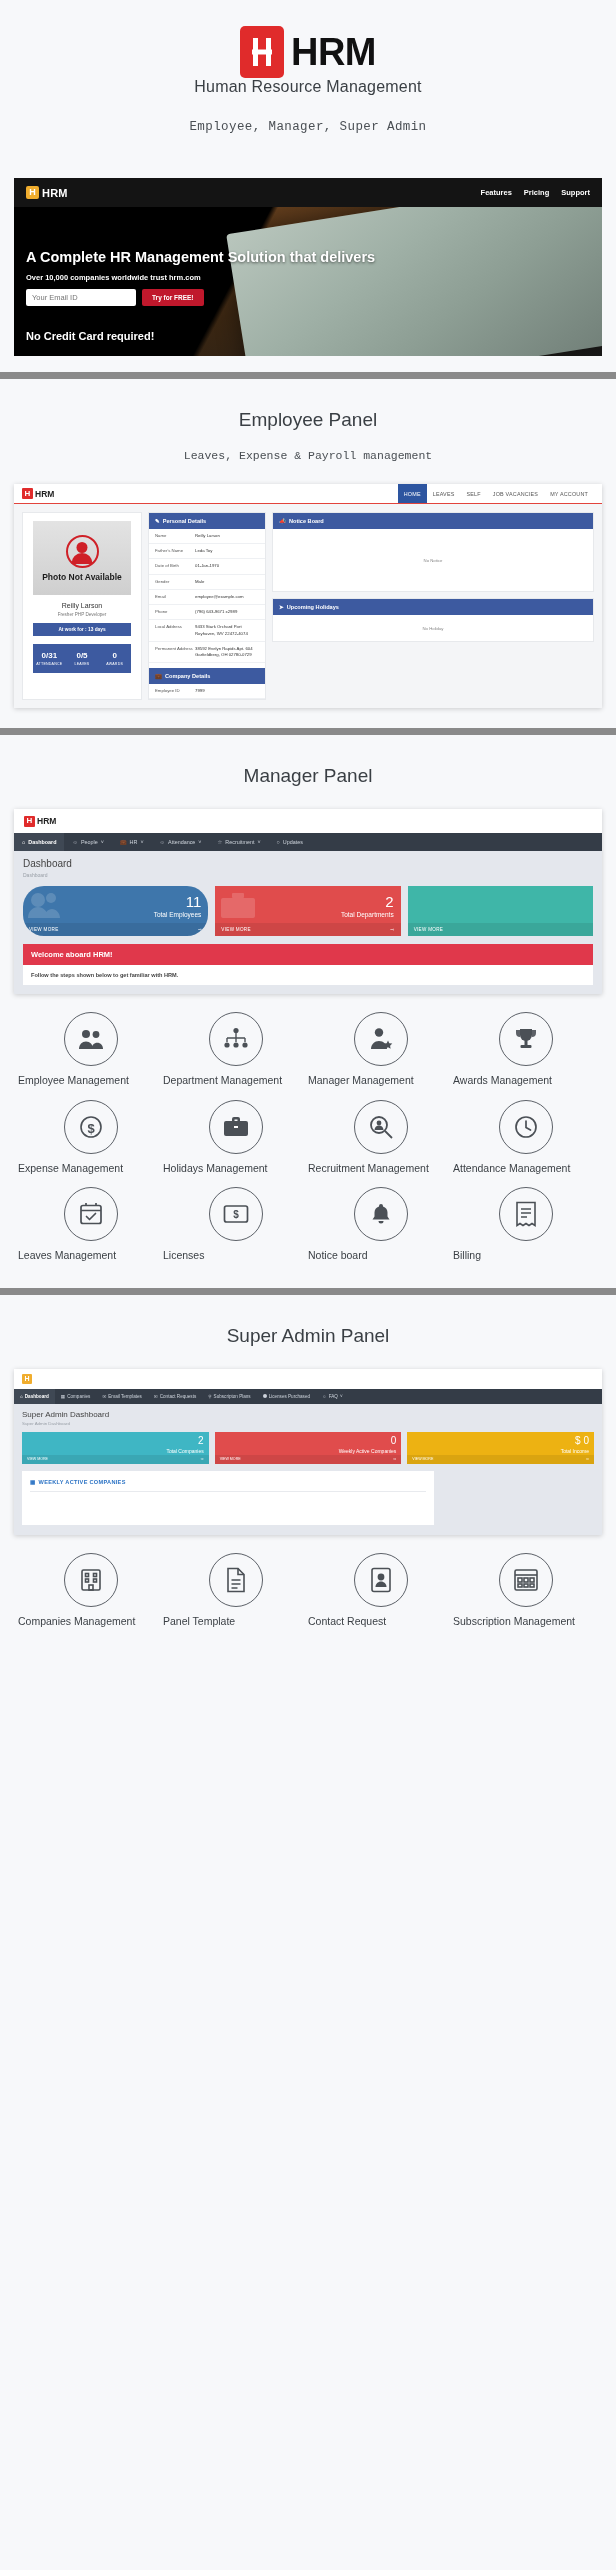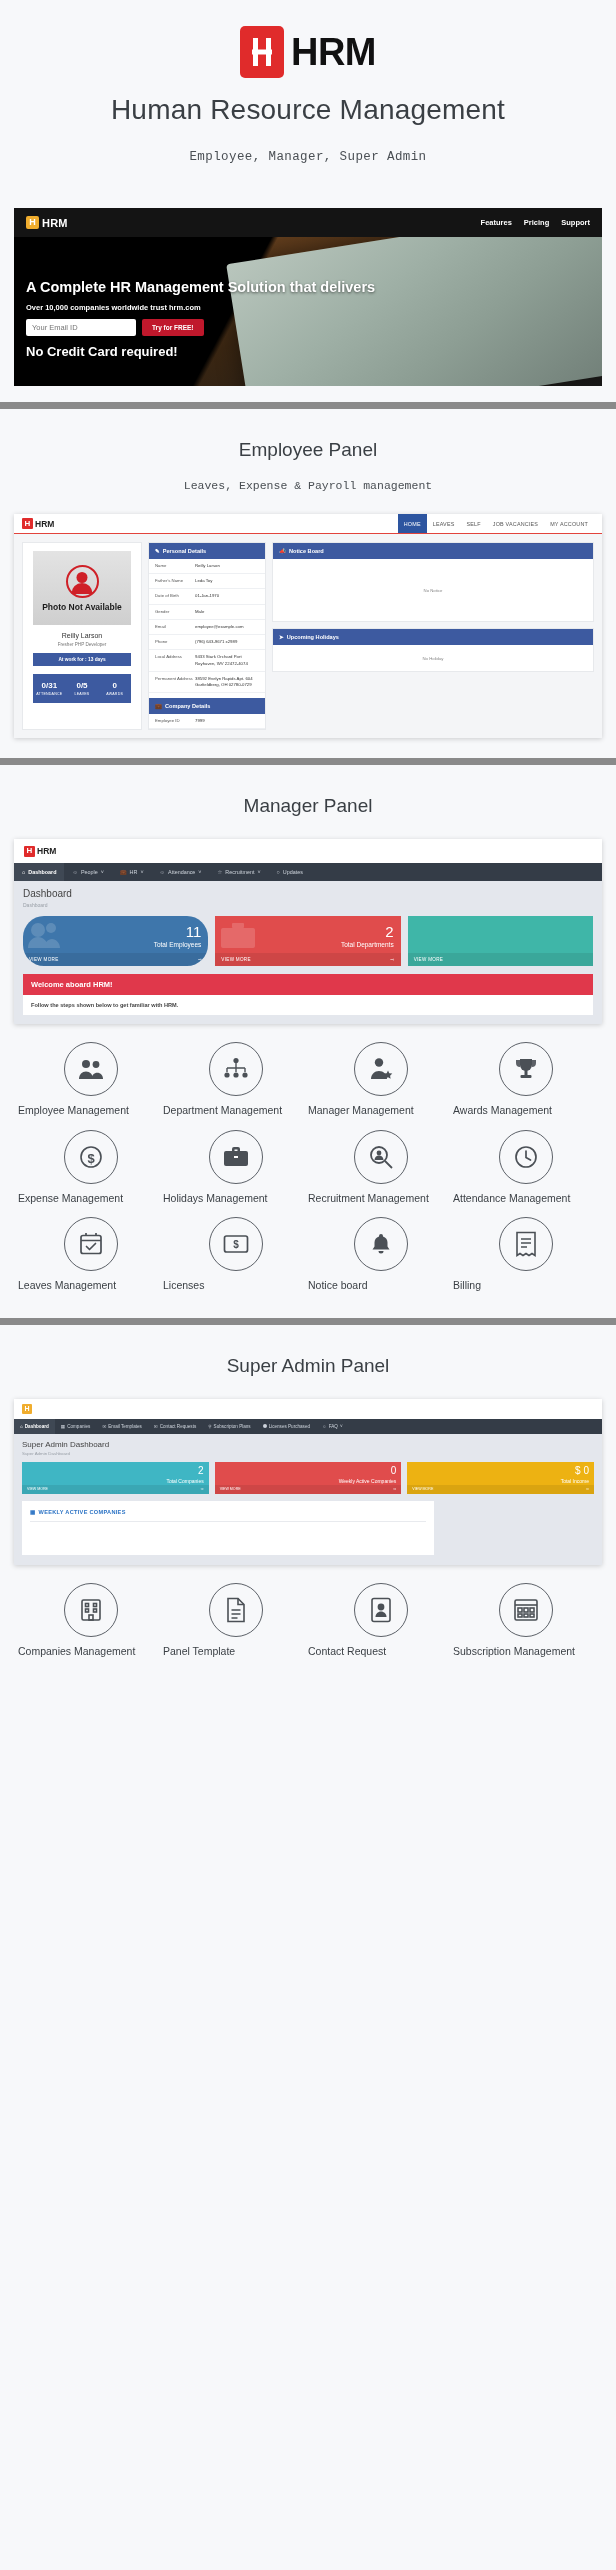--- a/index.html
+++ b/index.html
@@ -27,21 +27,21 @@
     content: ""; position: absolute; top: 0; width: 5px; height: 28px; background: #fff;
   }
   .brand-mark .bar-h::before { left: 1px; }
   .brand-mark .bar-h::after { right: 1px; }
   .brand-mark .bar-v {
     position: absolute; left: 50%; top: 50%; transform: translate(-50%,-50%);
     width: 20px; height: 5px; background: #fff;
   }
   .brand-word { font-size: 38px; font-weight: bold; letter-spacing: -0.5px; color: #111; }
   .brand-title {
-    font-size: 28px; font-weight: normal; color: #3a3f44; margin-top: 16px;
+    font-size: 16px; font-weight: normal; color: #3a3f44; margin-top: 0;
     letter-spacing: 0.2px;
   }
   .brand-sub {
     font-family: "Liberation Mono", monospace;
     font-size: 12.5px; color: #4a4f54; margin-top: 24px; letter-spacing: 0.4px;
   }
 
   
   .section-head { text-align: center; padding: 30px 0 0; }
   .section-title { font-size: 19px; color: #3a3f44; font-weight: normal; }
@@ -109,21 +109,21 @@
     width: 110px; height: 17px; background:#fff; border: none; border-radius: 2px;
     font-size: 7.5px; padding: 0 6px; color:#8b8b8b;
     font-family: "Liberation Sans", sans-serif;
   }
   .hero-btn {
     margin-left: 6px; height: 17px; background:#c0182c; color:#fff; border:none;
     border-radius:2px; font-size: 6.5px; font-weight: bold; padding: 0 10px;
     font-family: "Liberation Sans", sans-serif; cursor: pointer;
   }
   .hero-note {
-    color:#fff; font-size: 13px; font-weight: bold; margin-top: 8px;
+    color:#fff; font-size: 11px; font-weight: bold; margin-top: 24px;
     text-shadow: 0 1px 3px rgba(0,0,0,.6);
   }
 
   
   .shot { margin: 22px 14px 0; background:#fff; box-shadow: 0 1px 5px rgba(0,0,0,.18); overflow: hidden; }
 
   
   .emp-top { display:flex; align-items:center; height: 20px; padding: 0 8px; background:#fff; border-bottom: 1.5px solid #e2433c; }
   .emp-mark { width: 11px; height: 11px; background:#e02b2b; border-radius:1px; display:flex; align-items:center; justify-content:center; color:#fff; font-size:8px; font-weight:bold; line-height:1;}
   .emp-word { font-size: 8.5px; font-weight:bold; margin-left:2px; color:#222; }

